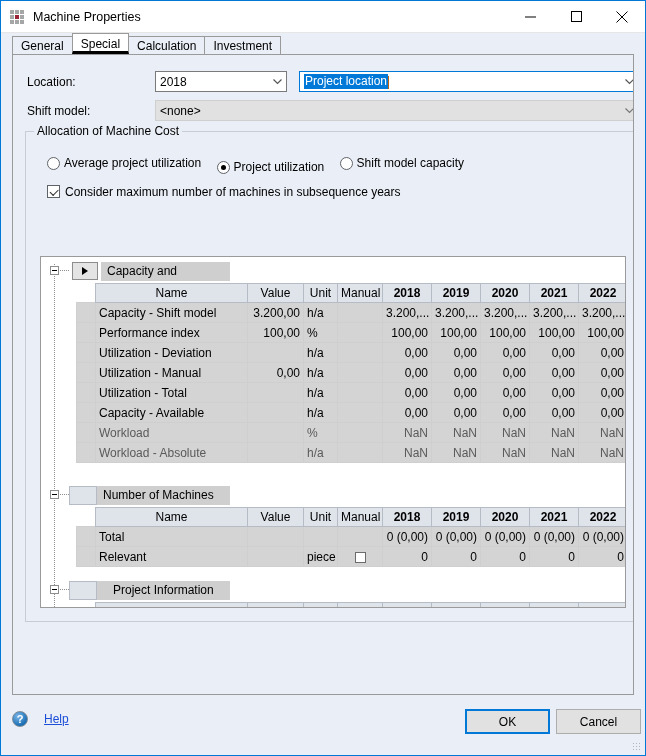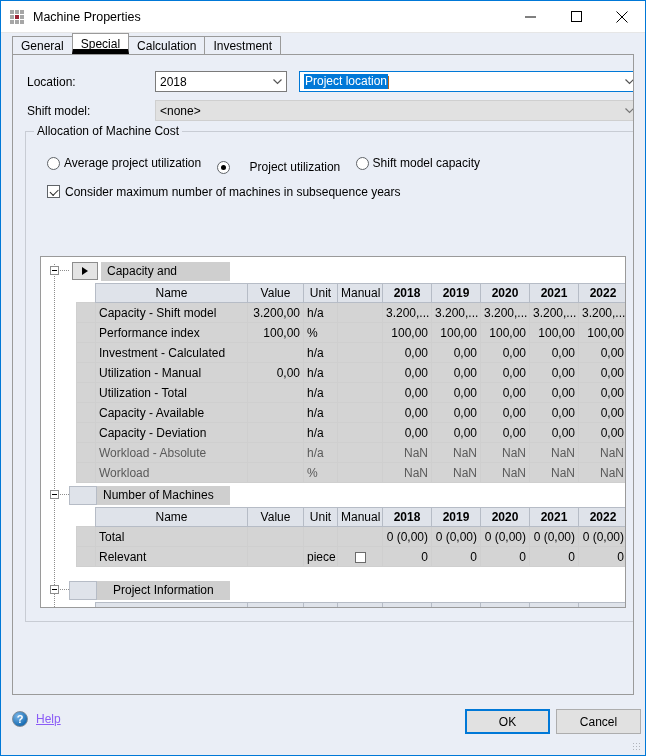--- a/index.html
+++ b/index.html
@@ -47,21 +47,21 @@
     background:#eaeef6;
   }
   .tab{
     height:18px;line-height:18px;padding:0 8px;
     border:1px solid #9a9a9a;border-bottom:none;
     background:#eaeef6;font-size:12px;margin-right:-1px;
     position:relative;z-index:1;box-sizing:border-box;
   }
   .tab.active{
     background:#ffffff;height:21px;line-height:20px;z-index:3;
-    border-bottom:5px solid #000000;
+    border-bottom:3px solid #000000;
   }
   
   .panel{
     margin:0 11px 0 11px;
     border:1px solid #9a9a9a;
     background:#eaeef6;
     flex:1 1 auto;
     position:relative;
     box-sizing:border-box;
     overflow:hidden;
@@ -167,21 +167,21 @@
   .footer{
     height:60px;flex:0 0 auto;position:relative;
   }
   .help{position:absolute;left:11px;top:16px;display:flex;align-items:center;}
   .help-icon{
     width:16px;height:16px;border-radius:50%;
     background:radial-gradient(circle at 35% 30%,#7ab6e8,#1b6fb5 70%);
     color:#fff;font-size:11px;font-weight:bold;display:flex;align-items:center;justify-content:center;
     border:1px solid #7e8a96;box-sizing:border-box;
   }
-  .help-link{margin-left:8px;color:#8b5cf6;text-decoration:underline;font-size:12px;}
+  .help-link{margin-left:16px;color:#1d4ed8;text-decoration:underline;font-size:12px;}
   .btn{
     position:absolute;height:25px;width:85px;
     background:#e1e1e1;border:1px solid #adadad;
     font-size:12px;display:flex;align-items:center;justify-content:center;
     box-sizing:border-box;font-family:"Liberation Sans",sans-serif;
   }
   .btn.default{border:2px solid #0078d7;}
   .resize-grip{
     position:absolute;right:3px;bottom:3px;width:10px;height:10px;
     background-image:radial-gradient(#b0b4bb 35%,transparent 36%);
@@ -268,21 +268,21 @@
     </div>
 
     <div class="groupbox" style="left:12px;top:76px;width:614px;height:491px;">
       <span class="gb-title">Allocation of Machine Cost</span>
 
       <div style="position:absolute;left:21px;top:24px;">
         <span class="radio">
           <span class="dot"></span>
           <span>Average project utilization</span>
         </span>
-        <span class="radio on" style="margin-left:12px;gap:16px;">
+        <span class="radio on" style="margin-left:12px;">
           <span class="dot"></span>
           <span>Project utilization</span>
         </span>
         <span class="radio" style="margin-left:12px;">
           <span class="dot"></span>
           <span>Shift model capacity</span>
         </span>
       </div>
 
       <div style="position:absolute;left:21px;top:50px;">
@@ -351,21 +351,21 @@
               <td class="unit white">%</td>
               <td></td>
               <td class="num">100,00</td>
               <td class="num">100,00</td>
               <td class="num">100,00</td>
               <td class="num">100,00</td>
               <td class="num">100,00</td>
             </tr>
             <tr>
               <td class="rowhdr"></td>
-              <td class="name">Investment - Calculated</td>
+              <td class="name">Utilization - Deviation</td>
               <td class="num"></td>
               <td class="unit">h/a</td>
               <td></td>
               <td class="num">0,00</td>
               <td class="num">0,00</td>
               <td class="num">0,00</td>
               <td class="num">0,00</td>
               <td class="num">0,00</td>
             </tr>
             <tr>
@@ -399,47 +399,35 @@
               <td class="unit">h/a</td>
               <td></td>
               <td class="num">0,00</td>
               <td class="num">0,00</td>
               <td class="num">0,00</td>
               <td class="num">0,00</td>
               <td class="num">0,00</td>
             </tr>
             <tr>
               <td class="rowhdr"></td>
-              <td class="name">Capacity - Deviation</td>
-              <td class="num"></td>
-              <td class="unit">h/a</td>
-              <td></td>
-              <td class="num">0,00</td>
-              <td class="num">0,00</td>
-              <td class="num">0,00</td>
-              <td class="num">0,00</td>
-              <td class="num">0,00</td>
+              <td class="name dim">Workload</td>
+              <td class="num"></td>
+              <td class="unit dim">%</td>
+              <td></td>
+              <td class="num dim">NaN</td>
+              <td class="num dim">NaN</td>
+              <td class="num dim">NaN</td>
+              <td class="num dim">NaN</td>
+              <td class="num dim">NaN</td>
             </tr>
             <tr>
               <td class="rowhdr"></td>
               <td class="name dim">Workload - Absolute</td>
               <td class="num"></td>
               <td class="unit dim">h/a</td>
-              <td></td>
-              <td class="num dim">NaN</td>
-              <td class="num dim">NaN</td>
-              <td class="num dim">NaN</td>
-              <td class="num dim">NaN</td>
-              <td class="num dim">NaN</td>
-            </tr>
-            <tr>
-              <td class="rowhdr"></td>
-              <td class="name dim">Workload</td>
-              <td class="num"></td>
-              <td class="unit dim">%</td>
               <td></td>
               <td class="num dim">NaN</td>
               <td class="num dim">NaN</td>
               <td class="num dim">NaN</td>
               <td class="num dim">NaN</td>
               <td class="num dim">NaN</td>
             </tr>
           </tbody>
             </table>
 

